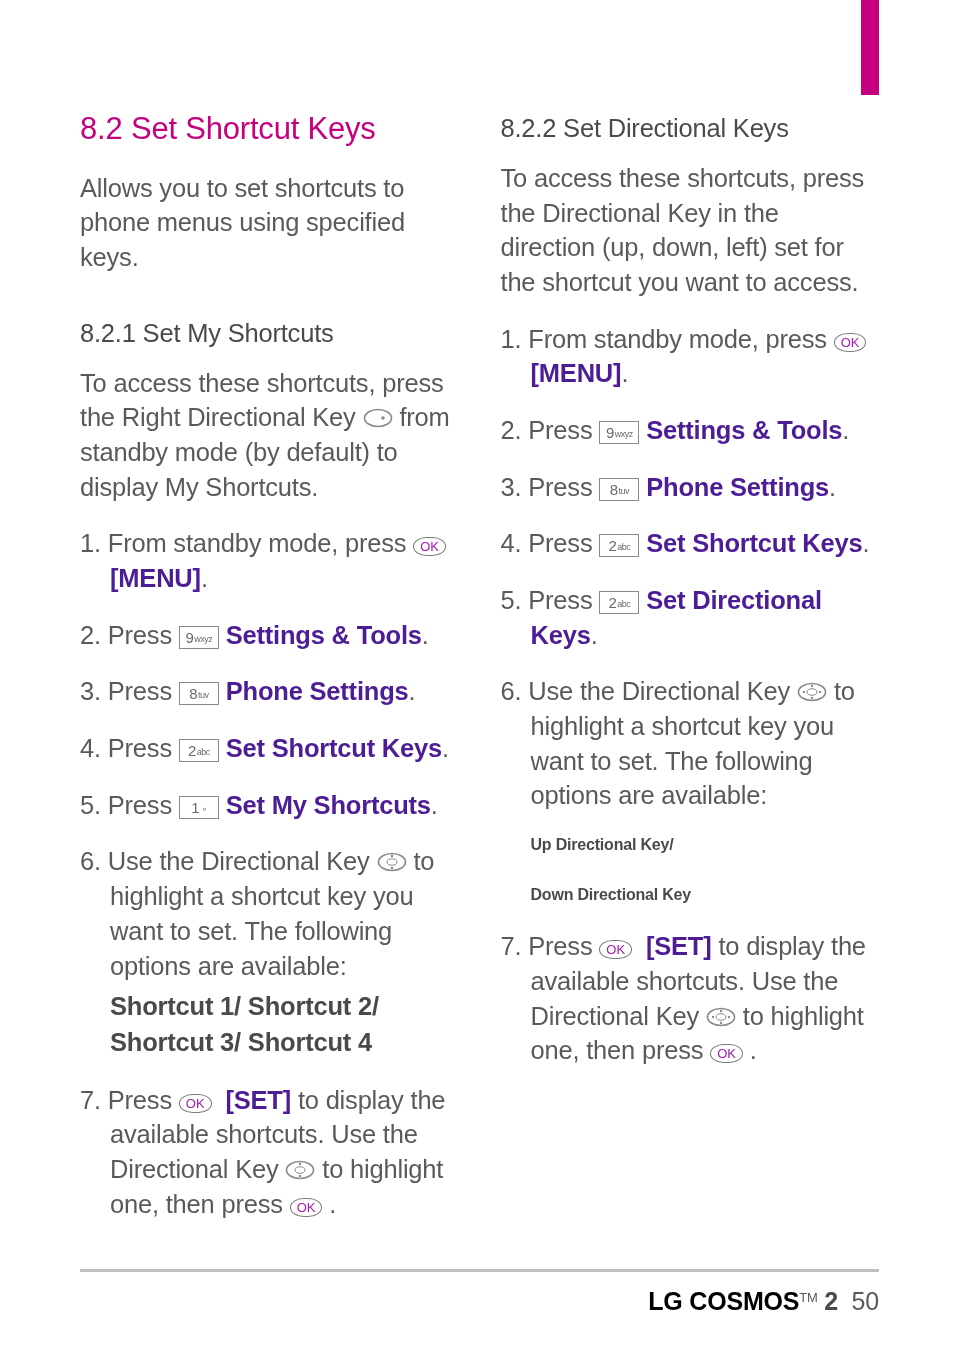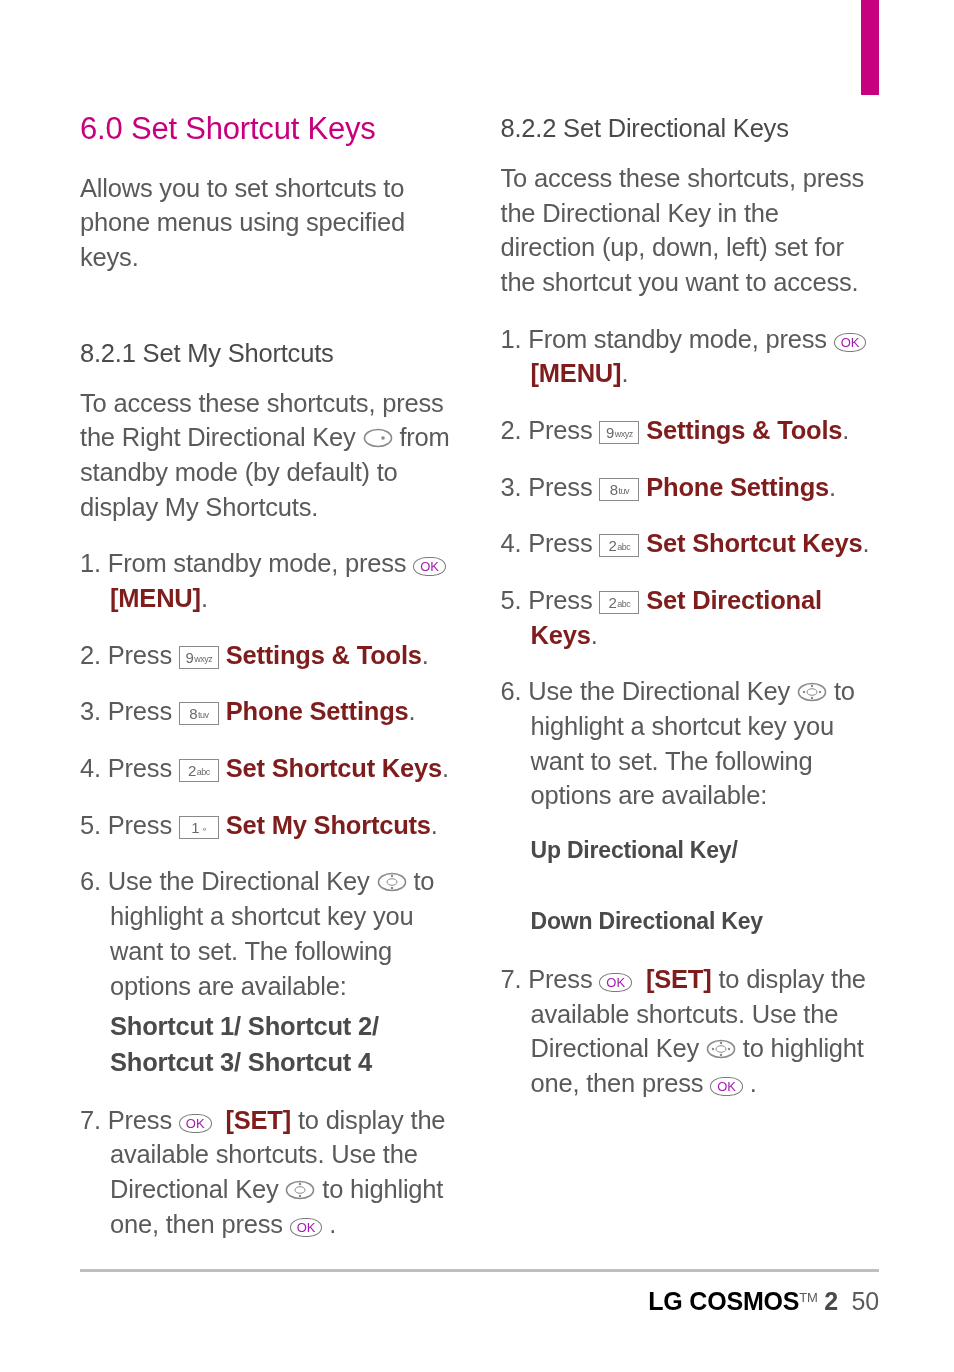--- a/index.html
+++ b/index.html
@@ -39,21 +39,21 @@
     color: #c6007e;
     font-size: 31px;
     font-weight: 400;
     margin: 0 0 22px 0;
     line-height: 1.25;
     letter-spacing: -0.2px;
   }
   .intro {
     font-size: 25.5px;
     line-height: 1.36;
-    margin: 0 0 64px 0;
+    margin: 0 0 44px 0;
     letter-spacing: -0.2px;
   }
   .h2 {
     color: #4a4a4a;
     font-size: 25.5px;
     font-weight: 400;
     margin: 0 0 18px 0;
     letter-spacing: -0.2px;
   }
   .para {
@@ -75,39 +75,39 @@
     padding-left: 30px;
     text-indent: -30px;
     letter-spacing: -0.2px;
   }
   ol.steps > li::before {
     counter-increment: step;
     content: counter(step) ". ";
   }
   .bold {
     font-weight: 600;
-    color: #7f1d1d;
+    color: #4c1d95;
   }
   .sub {
     display: block;
     font-weight: 600;
     color: #4a4a4a;
     margin-top: 6px;
     text-indent: 0;
     line-height: 1.4;
   }
   .sub-block {
     display: block;
     font-weight: 600;
     color: #4a4a4a;
     text-indent: 0;
     line-height: 1.55;
     margin-top: 20px;
     padding-left: 0px;
-    font-size: 23px;
+    font-size: 16px;
   }
   
   .key-ok {
     display: inline-block;
     border: 1.6px solid #7a7a7a;
     border-radius: 50% / 60%;
     font-size: 13px;
     line-height: 1;
     padding: 2px 6px 2px 6px;
     color: #a21caf;
@@ -163,21 +163,21 @@
 </head>
 <body>
 
 <div class="page">
   <div class="accent-tab"></div>
 
   <div class="columns">
 
     <div class="col">
       <h1 class="h1">
-        <span>6.0</span>
+        <span>8.2</span>
         <span>Set Shortcut Keys</span>
       </h1>
       <p class="intro">Allows you to set shortcuts to phone menus using specified keys.</p>
 
       <h2 class="h2">
         <span>8.2.1</span>
         <span>Set My Shortcuts</span>
       </h2>
 
       <p class="para">

